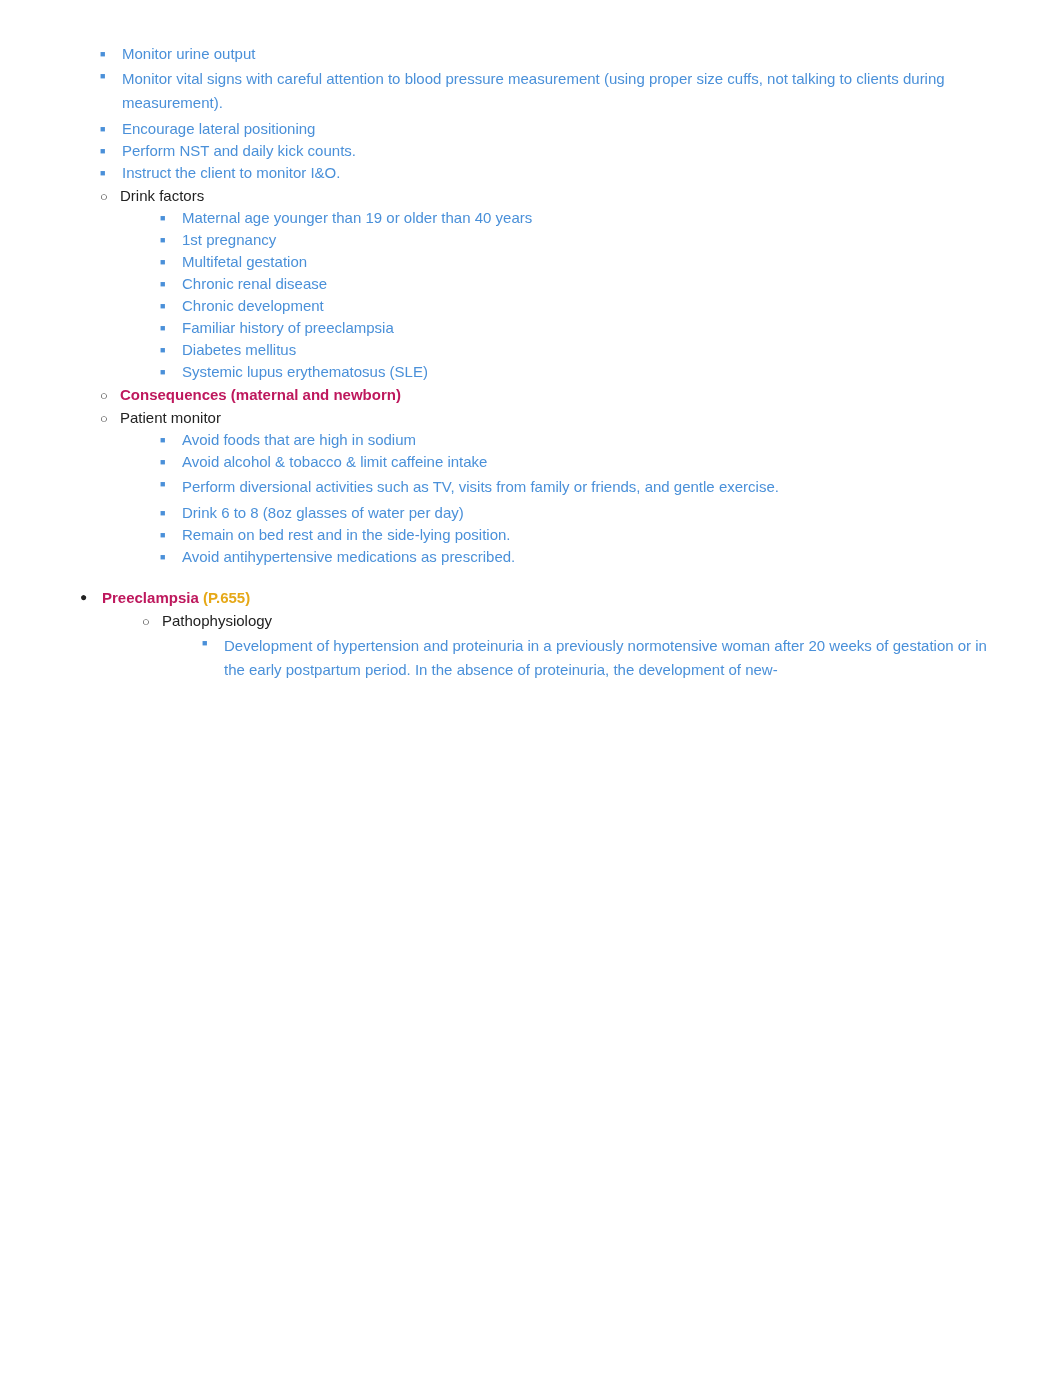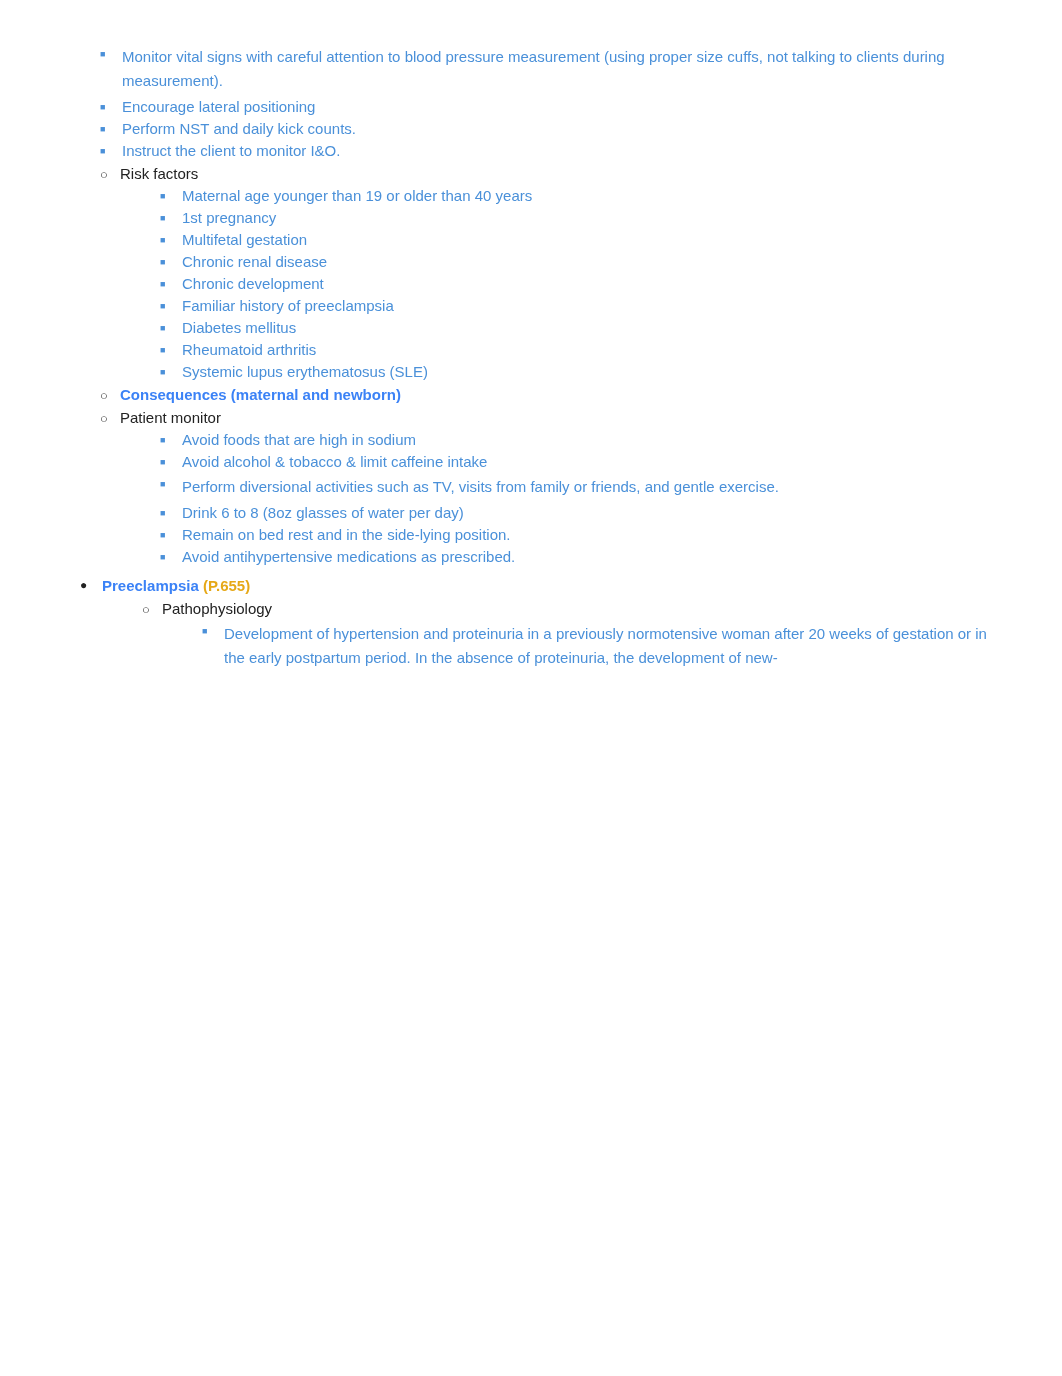--- a/index.html
+++ b/index.html
@@ -22,21 +22,21 @@
       color: #4a90d9;
     }
 
     .orange-text {
       color: #e6a817;
       font-weight: bold;
     }
 
     .bold-text {
       font-weight: bold;
-      color: #3b82f6;
+      color: #be185d;
     }
 
     ul.level1 {
       list-style: none;
       padding-left: 40px;
     }
 
     ul.level1 > li {
       margin: 6px 0;
       position: relative;
@@ -71,21 +71,21 @@
       font-size: 9px;
       top: 4px;
     }
 
     ul.top-level {
       list-style: none;
       padding-left: 20px;
     }
 
     ul.top-level > li {
-      margin: 12px 0;
+      margin: 24px 0;
       position: relative;
       padding-left: 22px;
     }
 
     ul.top-level > li::before {
       content: "●";
       position: absolute;
       left: 0;
       color: #222;
       font-size: 12px;
@@ -96,45 +96,47 @@
       line-height: 1.6;
     }
   </style>
 </head>
 <body>
 
 <div>
 
   <ul class="level2">
     <li>
+      <span class="blue-text">Monitor urine output</span>
+    </li>
+    <li>
       <span class="blue-text multi-line-item">Monitor vital signs with careful attention to blood pressure measurement (using proper size cuffs, not talking to clients during measurement).</span>
     </li>
     <li>
       <span class="blue-text">Encourage lateral positioning</span>
     </li>
     <li>
       <span class="blue-text">Perform NST and daily kick counts.</span>
     </li>
     <li>
       <span class="blue-text">Instruct the client to monitor I&amp;O.</span>
     </li>
   </ul>
 
   <ul class="level1">
     <li>
-      <span>Risk factors</span>
+      <span>Drink factors</span>
       <ul class="level2">
         <li><span class="blue-text">Maternal age younger than 19 or older than 40 years</span></li>
         <li><span class="blue-text">1st pregnancy</span></li>
         <li><span class="blue-text">Multifetal gestation</span></li>
         <li><span class="blue-text">Chronic renal disease</span></li>
         <li><span class="blue-text">Chronic development</span></li>
         <li><span class="blue-text">Familiar history of preeclampsia</span></li>
         <li><span class="blue-text">Diabetes mellitus</span></li>
-        <li><span class="blue-text">Rheumatoid arthritis</span></li>
         <li><span class="blue-text">Systemic lupus erythematosus (SLE)</span></li>
       </ul>
     </li>
 
     <li>
       <span class="bold-text">Consequences (maternal and newborn)</span>
     </li>
 
     <li>
       <span>Patient monitor</span>

